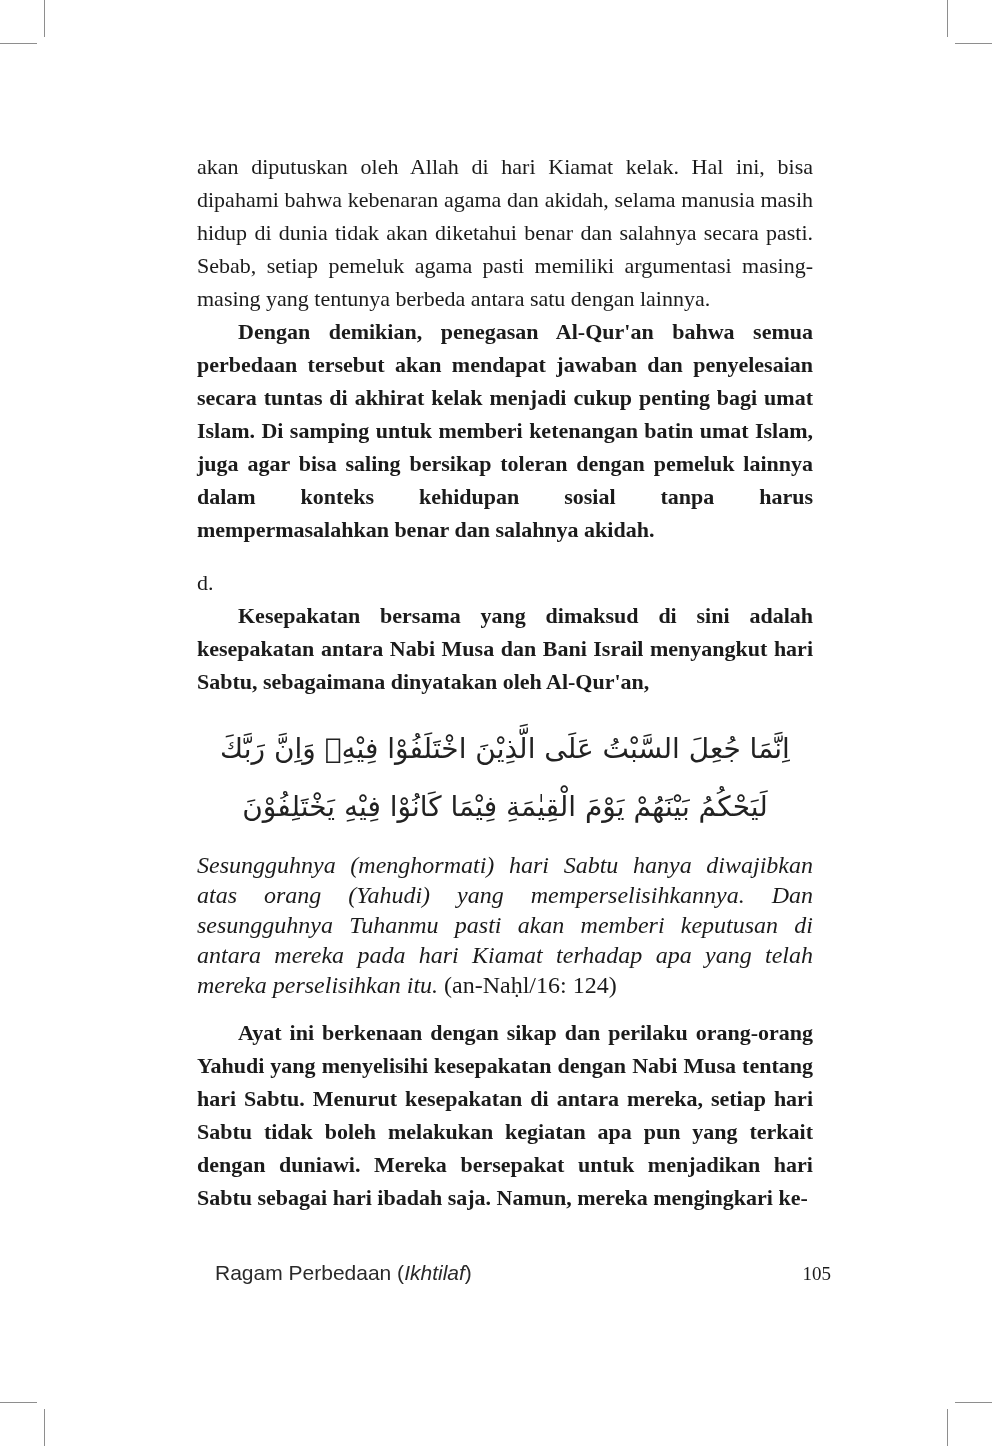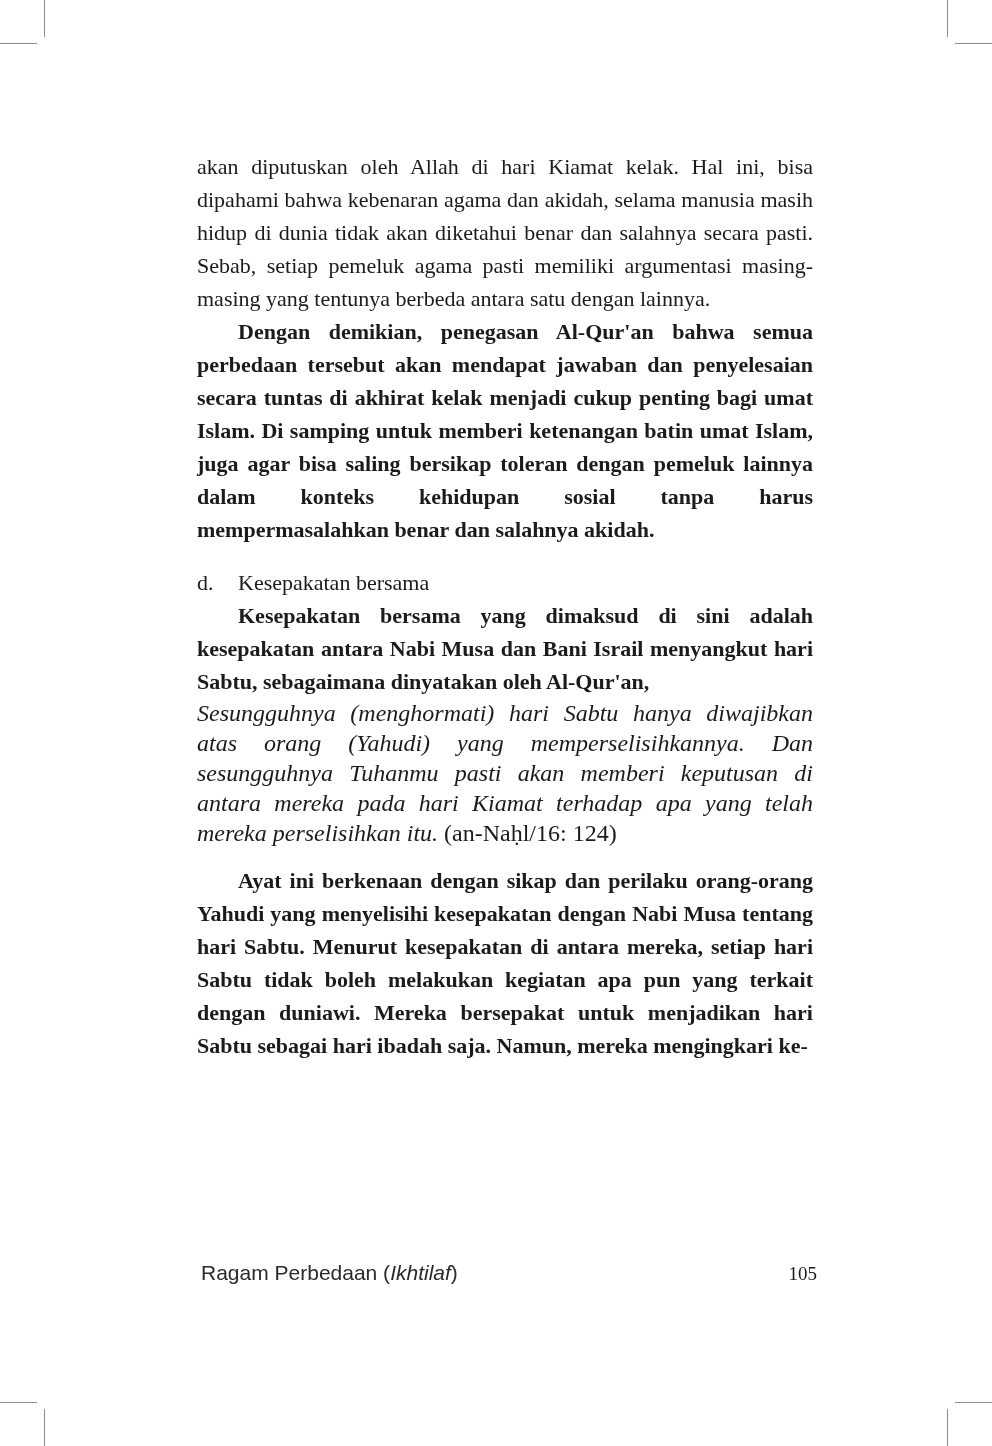--- a/index.html
+++ b/index.html
@@ -68,21 +68,21 @@
     font-size: 24px;
     line-height: 30px;
   }
   .translation .citation { font-style: normal; }
 
   p.closing { margin-top: 16px; }
 
   
   .footer {
     position: absolute;
-    left: 201px;
+    left: 215px;
     width: 616px;
     top: 1261px;
     display: flex;
     justify-content: space-between;
     align-items: baseline;
   }
   .running-title {
     font-family: "Liberation Sans", "DejaVu Sans", sans-serif;
     font-size: 21px;
     color: #2a2a2a;
@@ -109,25 +109,25 @@
   <div class="crop h br-h"></div>
 
   <div class="content">
 
     <p class="body">akan diputuskan oleh Allah di hari Kiamat kelak. Hal ini, bisa dipahami bahwa kebenaran agama dan akidah, selama manusia masih hidup di dunia tidak akan diketahui benar dan salahnya secara pasti. Sebab, setiap pemeluk agama pasti memiliki argumentasi masing-masing yang tentunya berbeda antara satu dengan lainnya.</p>
 
     <p class="body indent">Dengan demikian, penegasan Al-Qur'an bahwa semua perbedaan tersebut akan mendapat jawaban dan penyelesaian secara tuntas di akhirat kelak menjadi cukup penting bagi umat Islam. Di samping untuk memberi ketenangan batin umat Islam, juga agar bisa saling bersikap toleran dengan pemeluk lainnya dalam konteks kehidupan sosial tanpa harus mempermasalahkan benar dan salahnya akidah.</p>
 
     <h3 class="section-heading">
       <span class="marker">d.</span>
-      <span class="title">Kesepakatan bersama</span>
     </h3>
 
     <p class="body indent">Kesepakatan bersama yang dimaksud di sini adalah kesepakatan antara Nabi Musa dan Bani Israil menyangkut hari Sabtu, sebagaimana dinyatakan oleh Al-Qur'an,</p>
 
+    <div class="arabic">اِنَّمَا جُعِلَ السَّبْتُ عَلَى الَّذِيْنَ اخْتَلَفُوْا فِيْهِۗ وَاِنَّ رَبَّكَ لَيَحْكُمُ بَيْنَهُمْ يَوْمَ الْقِيٰمَةِ فِيْمَا كَانُوْا فِيْهِ يَخْتَلِفُوْنَ</div>
 
     <p class="translation"><span>Sesungguhnya (menghormati) hari Sabtu hanya diwajibkan atas orang (Yahudi) yang memperselisihkannya. Dan sesungguhnya Tuhanmu pasti akan memberi keputusan di antara mereka pada hari Kiamat terhadap apa yang telah mereka perselisihkan itu. </span><span class="citation">(an-Naḥl/16: 124)</span></p>
 
     <p class="body indent closing">Ayat ini berkenaan dengan sikap dan perilaku orang-orang Yahudi yang menyelisihi kesepakatan dengan Nabi Musa tentang hari Sabtu. Menurut kesepakatan di antara mereka, setiap hari Sabtu tidak boleh melakukan kegiatan apa pun yang terkait dengan duniawi. Mereka bersepakat untuk menjadikan hari Sabtu sebagai hari ibadah saja. Namun, mereka mengingkari ke-</p>
 
   </div>
 
   <div class="footer">
     <div class="running-title"><span>Ragam Perbedaan (</span><span class="italic">Ikhtilaf</span><span>)</span></div>
     <div class="page-number">105</div>

